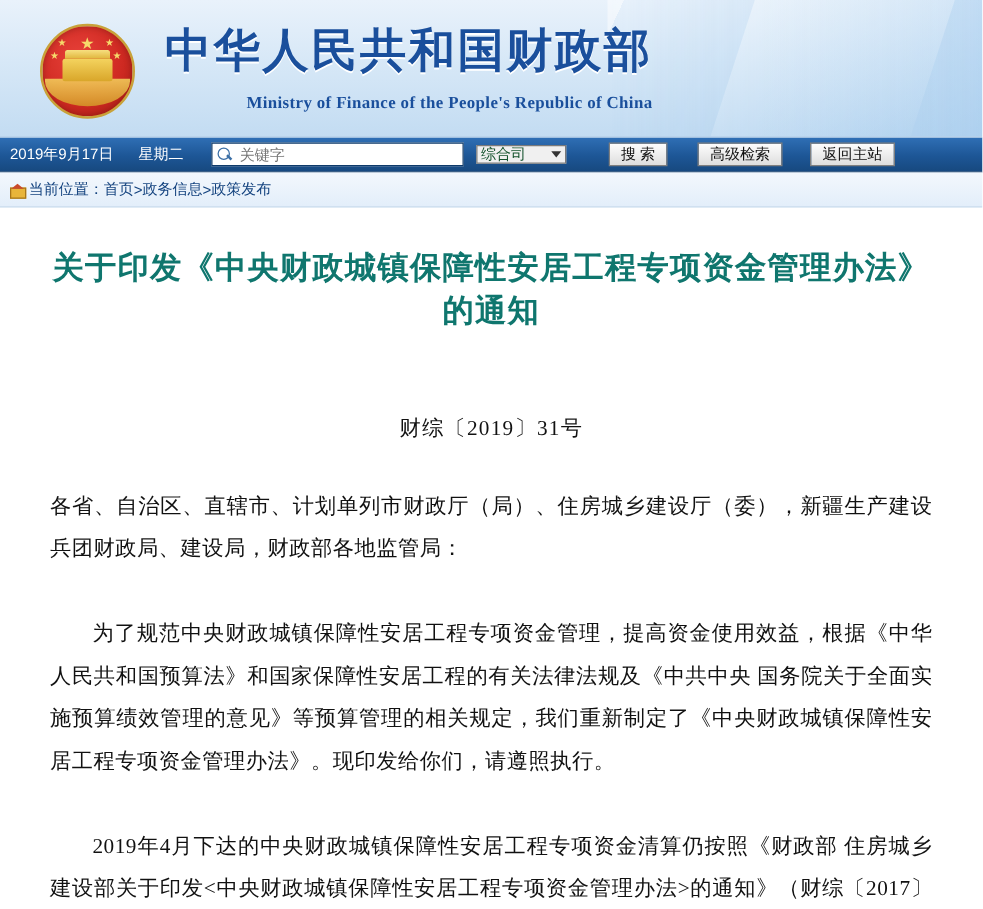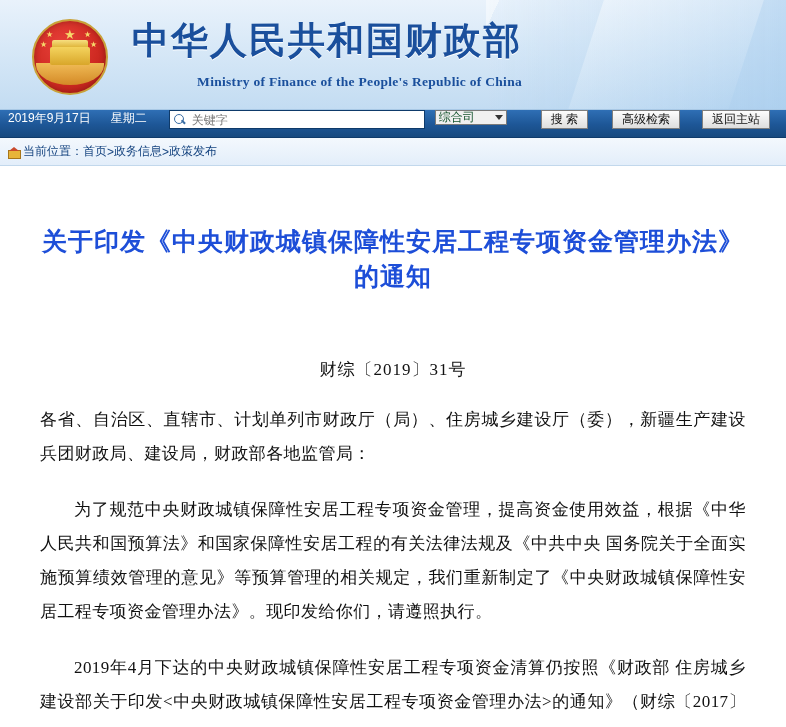--- a/index.html
+++ b/index.html
@@ -115,21 +115,21 @@
     color: #1a4f9c;
     font-family: "Liberation Serif", serif;
     white-space: nowrap;
   }
 
   
   .toolbar {
     height: 28px;
     background: linear-gradient(to bottom, #2f6fb5 0%, #1d5696 55%, #17497f 100%);
     display: flex;
-    align-items: flex-start;
+    align-items: center;
     padding: 0 8px;
     gap: 6px;
     border-bottom: 1px solid #0f3b6b;
   }
   .toolbar .date {
     color: #ffffff;
     font-size: 12px;
     white-space: nowrap;
   }
   .toolbar .weekday {
@@ -137,21 +137,21 @@
     font-size: 12px;
     margin-left: 14px;
     white-space: nowrap;
   }
   .search-wrap {
     margin-left: 16px;
     display: flex;
     align-items: center;
     background: #ffffff;
     height: 19px;
-    width: 256px;
+    width: 202px;
     border: 1px solid #0e3a6a;
     padding: 0 4px;
   }
   .search-icon {
     width: 12px; height: 12px;
     position: relative;
     margin-right: 4px;
     flex: 0 0 auto;
   }
   .search-icon:before {
@@ -248,39 +248,39 @@
   .breadcrumb .bc-link { color: #14437f; text-decoration: none; }
 
   
   .doc {
     position: relative;
     padding: 0 40px;
     background: #fff;
     height: 575px;
   }
   .doc-title {
-    margin-top: 58px;
+    margin-top: 31px;
     text-align: center;
     font-family: "Liberation Serif", serif;
     font-size: 25px;
     font-weight: bold;
-    color: #1d4ed8;
+    color: #0f766e;
     line-height: 1.4;
     letter-spacing: 1px;
   }
   .doc-number {
     margin-top: 64px;
     text-align: center;
     font-family: "Liberation Serif", serif;
     font-size: 17px;
     color: #111;
     letter-spacing: 1px;
   }
   .p {
-    margin-top: 22px;
+    margin-top: 34px;
     font-family: "Liberation Serif", serif;
     font-size: 17px;
     line-height: 34px;
     color: #111;
     text-align: justify;
     letter-spacing: .4px;
   }
   .p.indent { text-indent: 2em; }
 </style>
 </head>

